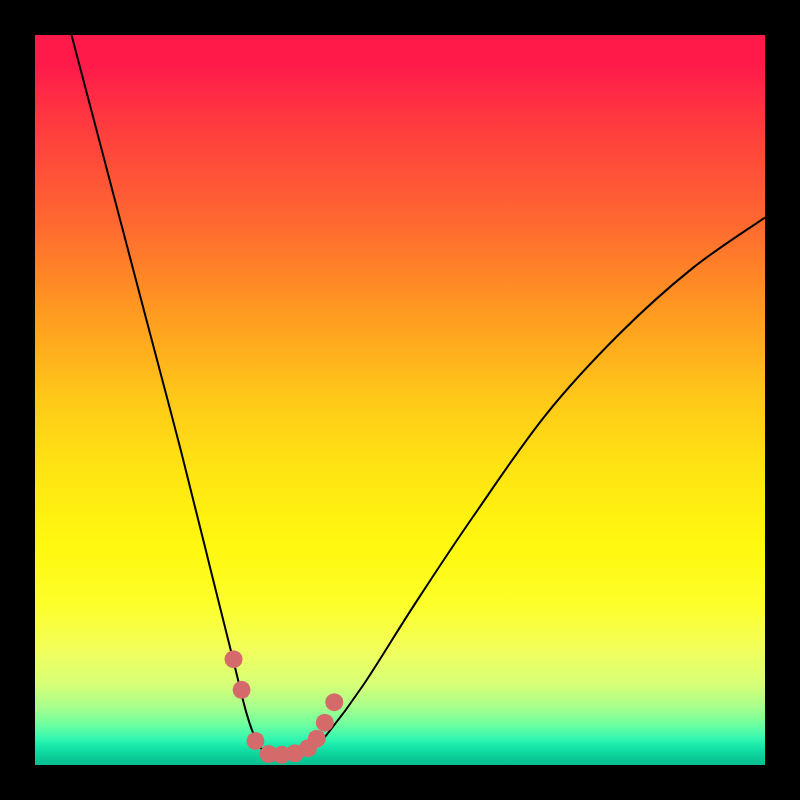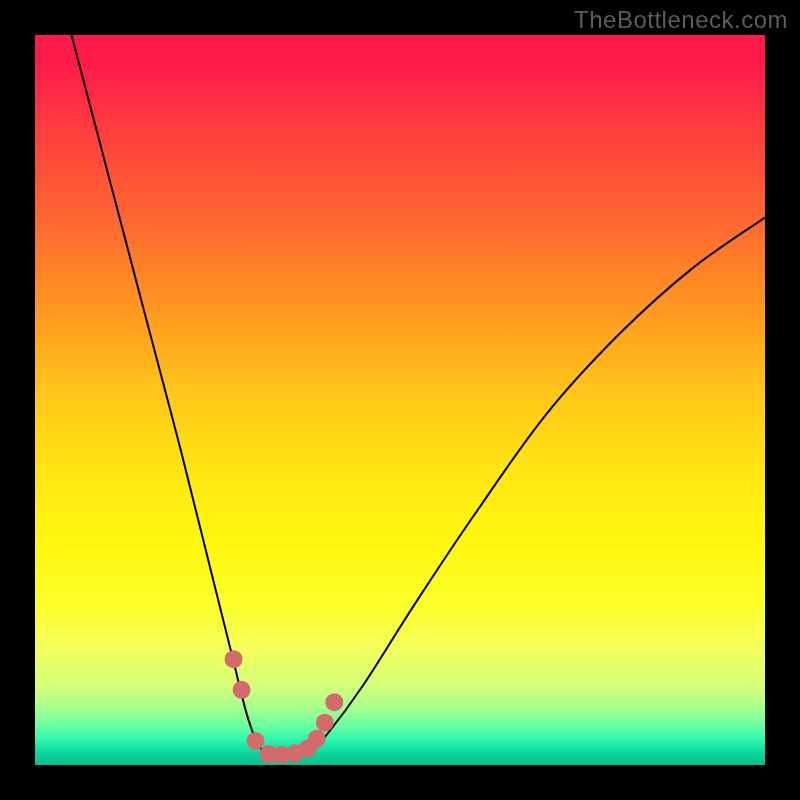--- a/index.html
+++ b/index.html
@@ -64,21 +64,20 @@
     position: absolute;
     inset: 0;
     width: 100%;
     height: 100%;
   }
 </style>
 </head>
 <body>
 
 <div class="frame">
-  <div class="watermark">TheBottleneck.com</div>
 
   <div class="plot-area">
     <div class="gradient-bg"></div>
     <svg class="curves" viewBox="0 0 730 730" preserveAspectRatio="none">
       <g id="curve-group">
           <path d="M 36.50 0.00 C 43.07 24.97, 59.86 88.77, 73.00 138.70 C 86.14 188.63, 96.36 227.47, 109.50 277.40 C 122.64 327.33, 134.17 370.11, 146.00 416.10 C 157.83 462.09, 166.00 496.11, 175.20 532.90 C 184.40 569.69, 190.53 594.22, 197.10 620.50 C 203.67 646.78, 207.10 663.13, 211.70 678.90 C 216.30 694.67, 218.71 700.87, 222.65 708.10 C 226.59 715.33, 229.00 716.95, 233.60 719.05 C 238.20 721.15, 242.94 719.91, 248.20 719.78 C 253.46 719.65, 257.54 719.50, 262.80 718.32 C 268.06 717.14, 272.14 716.63, 277.40 713.21 C 282.66 709.79, 282.80 710.77, 292.00 699.34 C 301.20 687.91, 312.73 673.09, 328.50 649.70 C 344.27 626.31, 359.89 599.62, 379.60 569.40 C 399.31 539.18, 414.35 515.96, 438.00 481.80 C 461.65 447.64, 484.72 412.45, 511.00 379.60 C 537.28 346.75, 557.72 325.58, 584.00 299.30 C 610.28 273.02, 630.72 254.62, 657.00 233.60 C 683.28 212.58, 716.86 191.70, 730.00 182.50" fill="none" stroke="#000000" stroke-width="2"></path>
         </g>
       <g id="dot-group">
           <circle cx="198.56" cy="624.15" r="9" fill="#d56a6a"></circle>
           <circle cx="206.59" cy="654.81" r="9" fill="#d56a6a"></circle>

